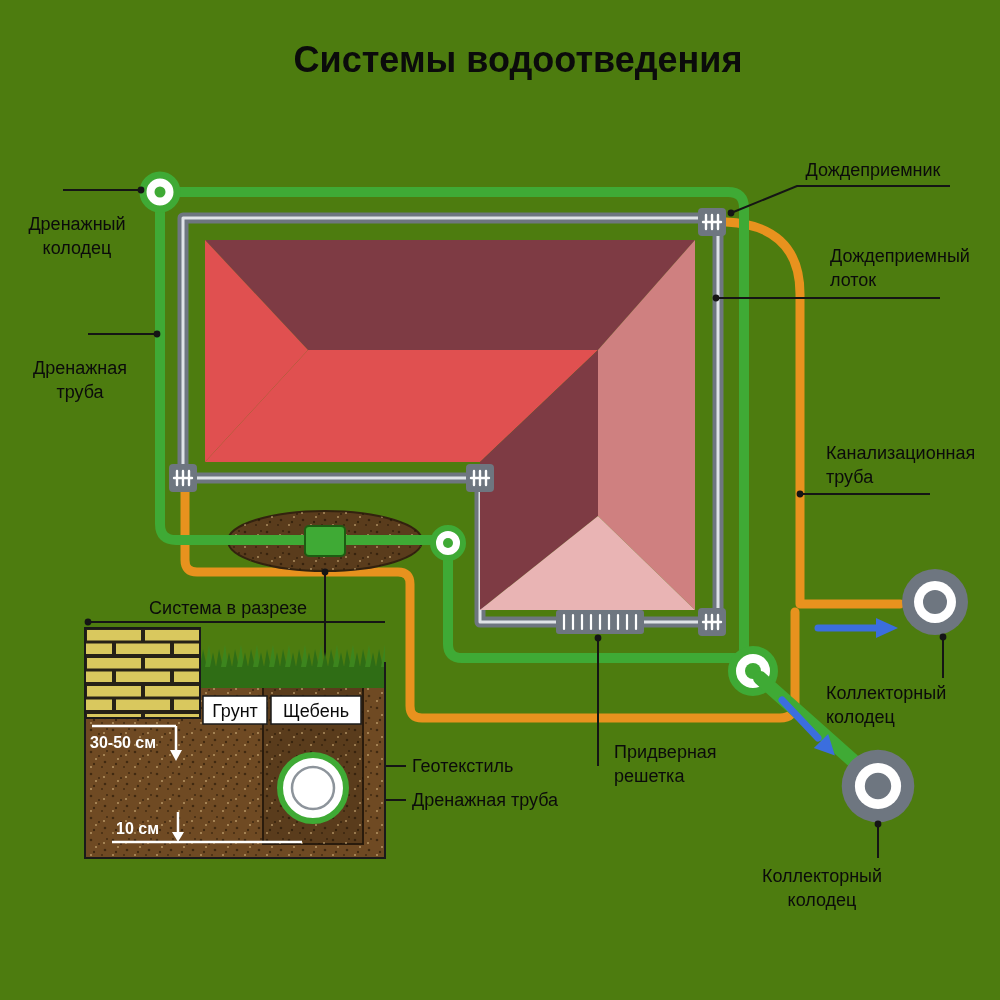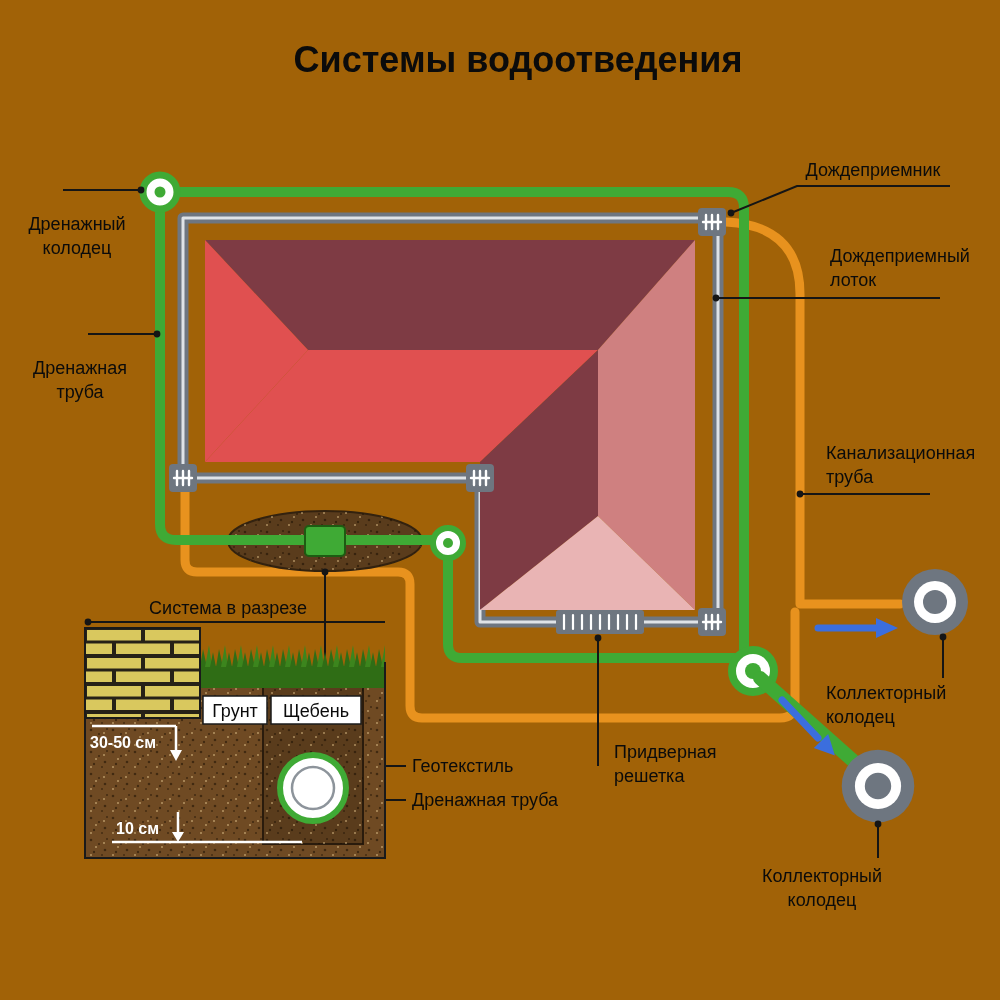--- a/index.html
+++ b/index.html
@@ -1,16 +1,16 @@
 <!DOCTYPE html>
 <html lang="ru" style="--pipe_green: #3faa35; --pipe_orange: #e8921e; --channel_gray: #6e7680; --arrow_blue: #3b6ede; --roof_dark: #7e3b44; --roof_red: #e05050; --roof_pink: #cf8080; --roof_light_pink: #e9b4b4; --soil_brown: #6f4a23; --gravel_brown: #5a3c1c; --brick_yellow: #d9c85e; --grass_green: #2f6d15;"><head>
 <meta charset="utf-8">
 <style>
   html,body{margin:0;padding:0;background:#fff;}
-  .stage{position:relative;width:1000px;height:1000px;background:#a16207;overflow:hidden;}
+  .stage{position:relative;width:1000px;height:1000px;background:#4d7c0f;overflow:hidden;}
   svg{display:block;}
   text{font-family:"Liberation Sans",sans-serif;fill:#0b0b0b;}
   .title{font-size:36px;font-weight:bold;}
   .lbl{font-size:18px;}
   .mid{text-anchor:middle;}
   .wdim{font-size:16px;font-weight:bold;fill:#fff;}
   .pipe-green{stroke:var(--pipe_green,#3faa35);fill:none;stroke-width:10;stroke-linecap:round;stroke-linejoin:round;}
   .pipe-green-thick{stroke:var(--pipe_green,#3faa35);fill:none;stroke-width:14;stroke-linecap:round;}
   .pipe-orange{stroke:var(--pipe_orange,#e8921e);fill:none;stroke-width:9;stroke-linecap:round;stroke-linejoin:round;}
   .chan{stroke:var(--channel_gray,#6e7680);fill:none;stroke-width:11;stroke-linejoin:round;}

